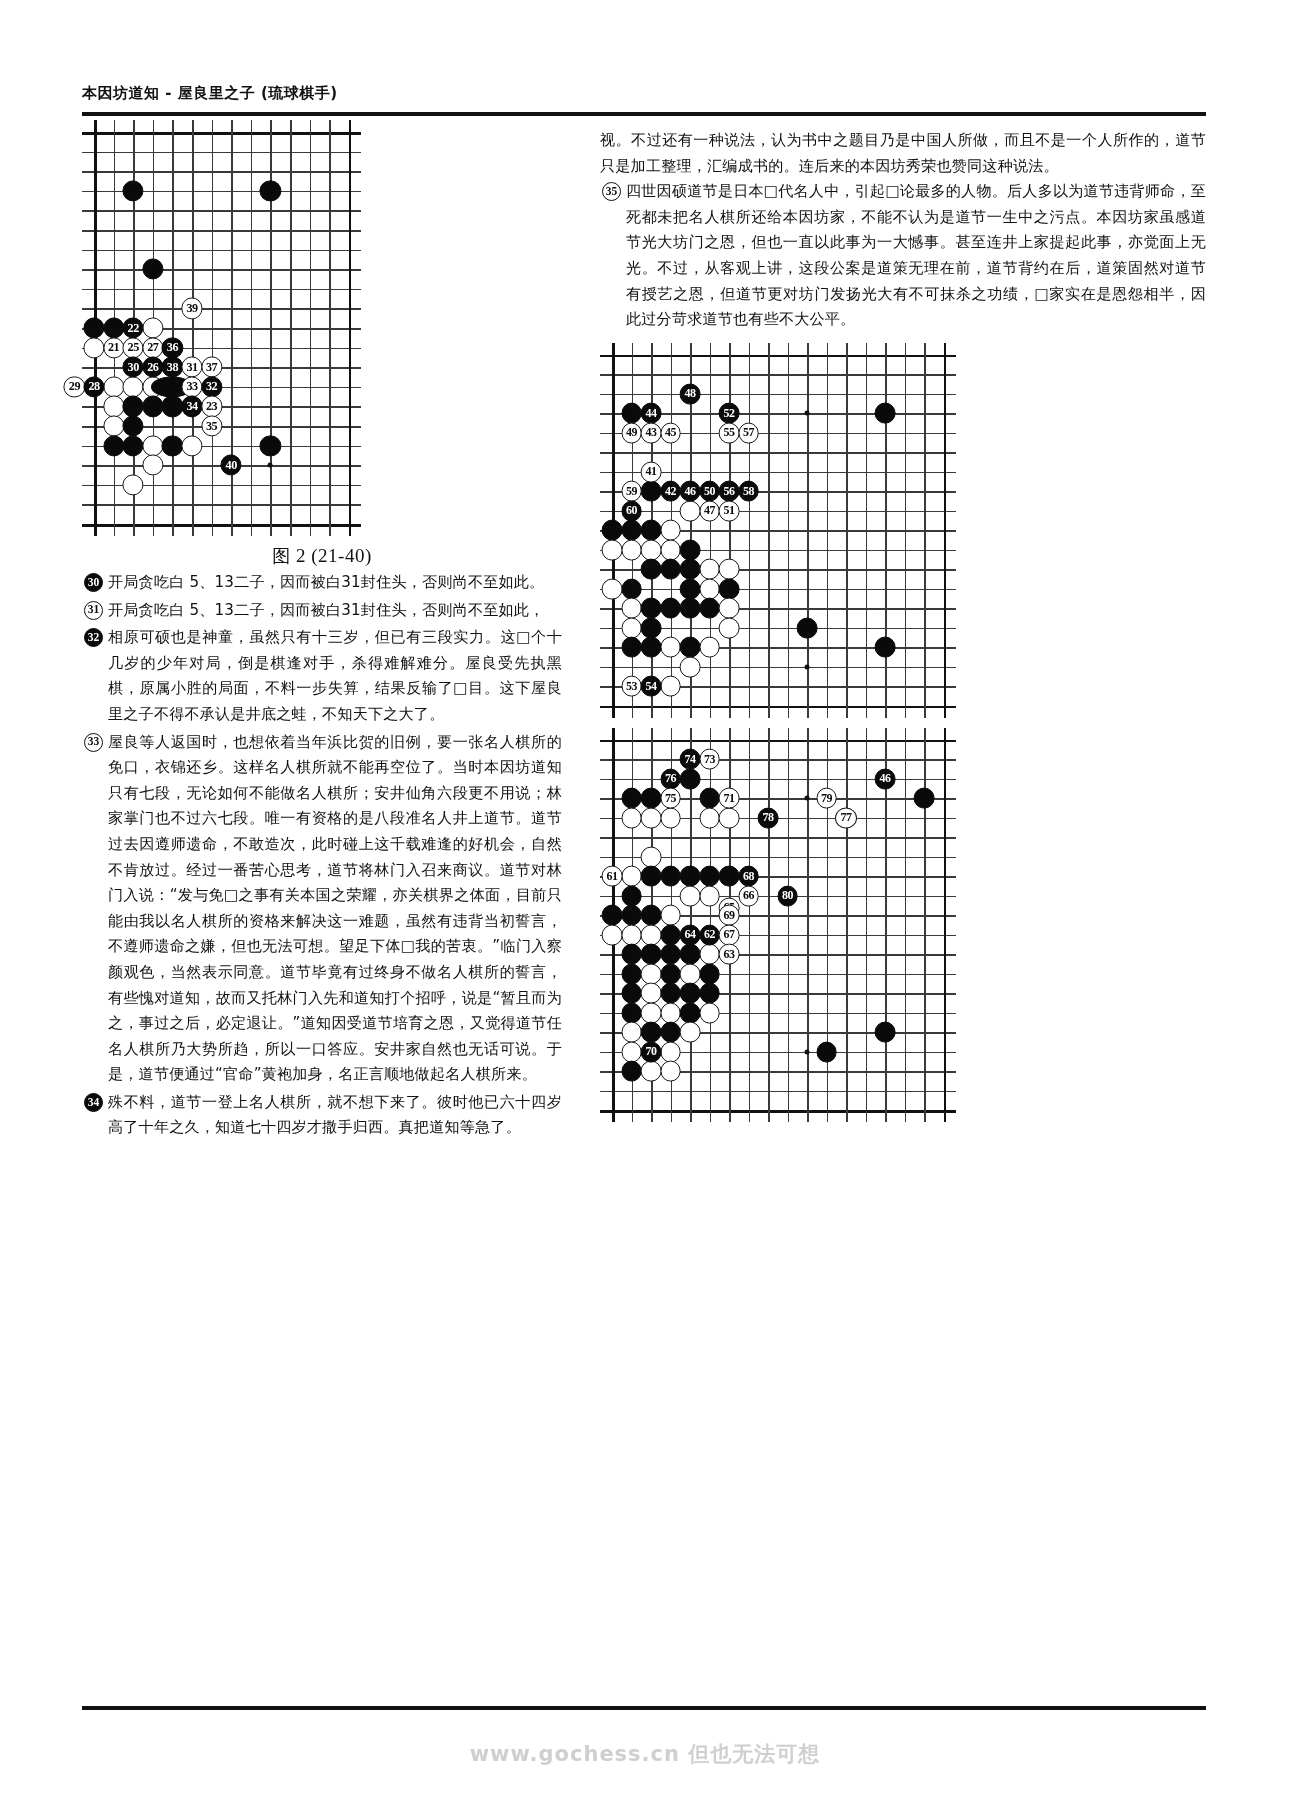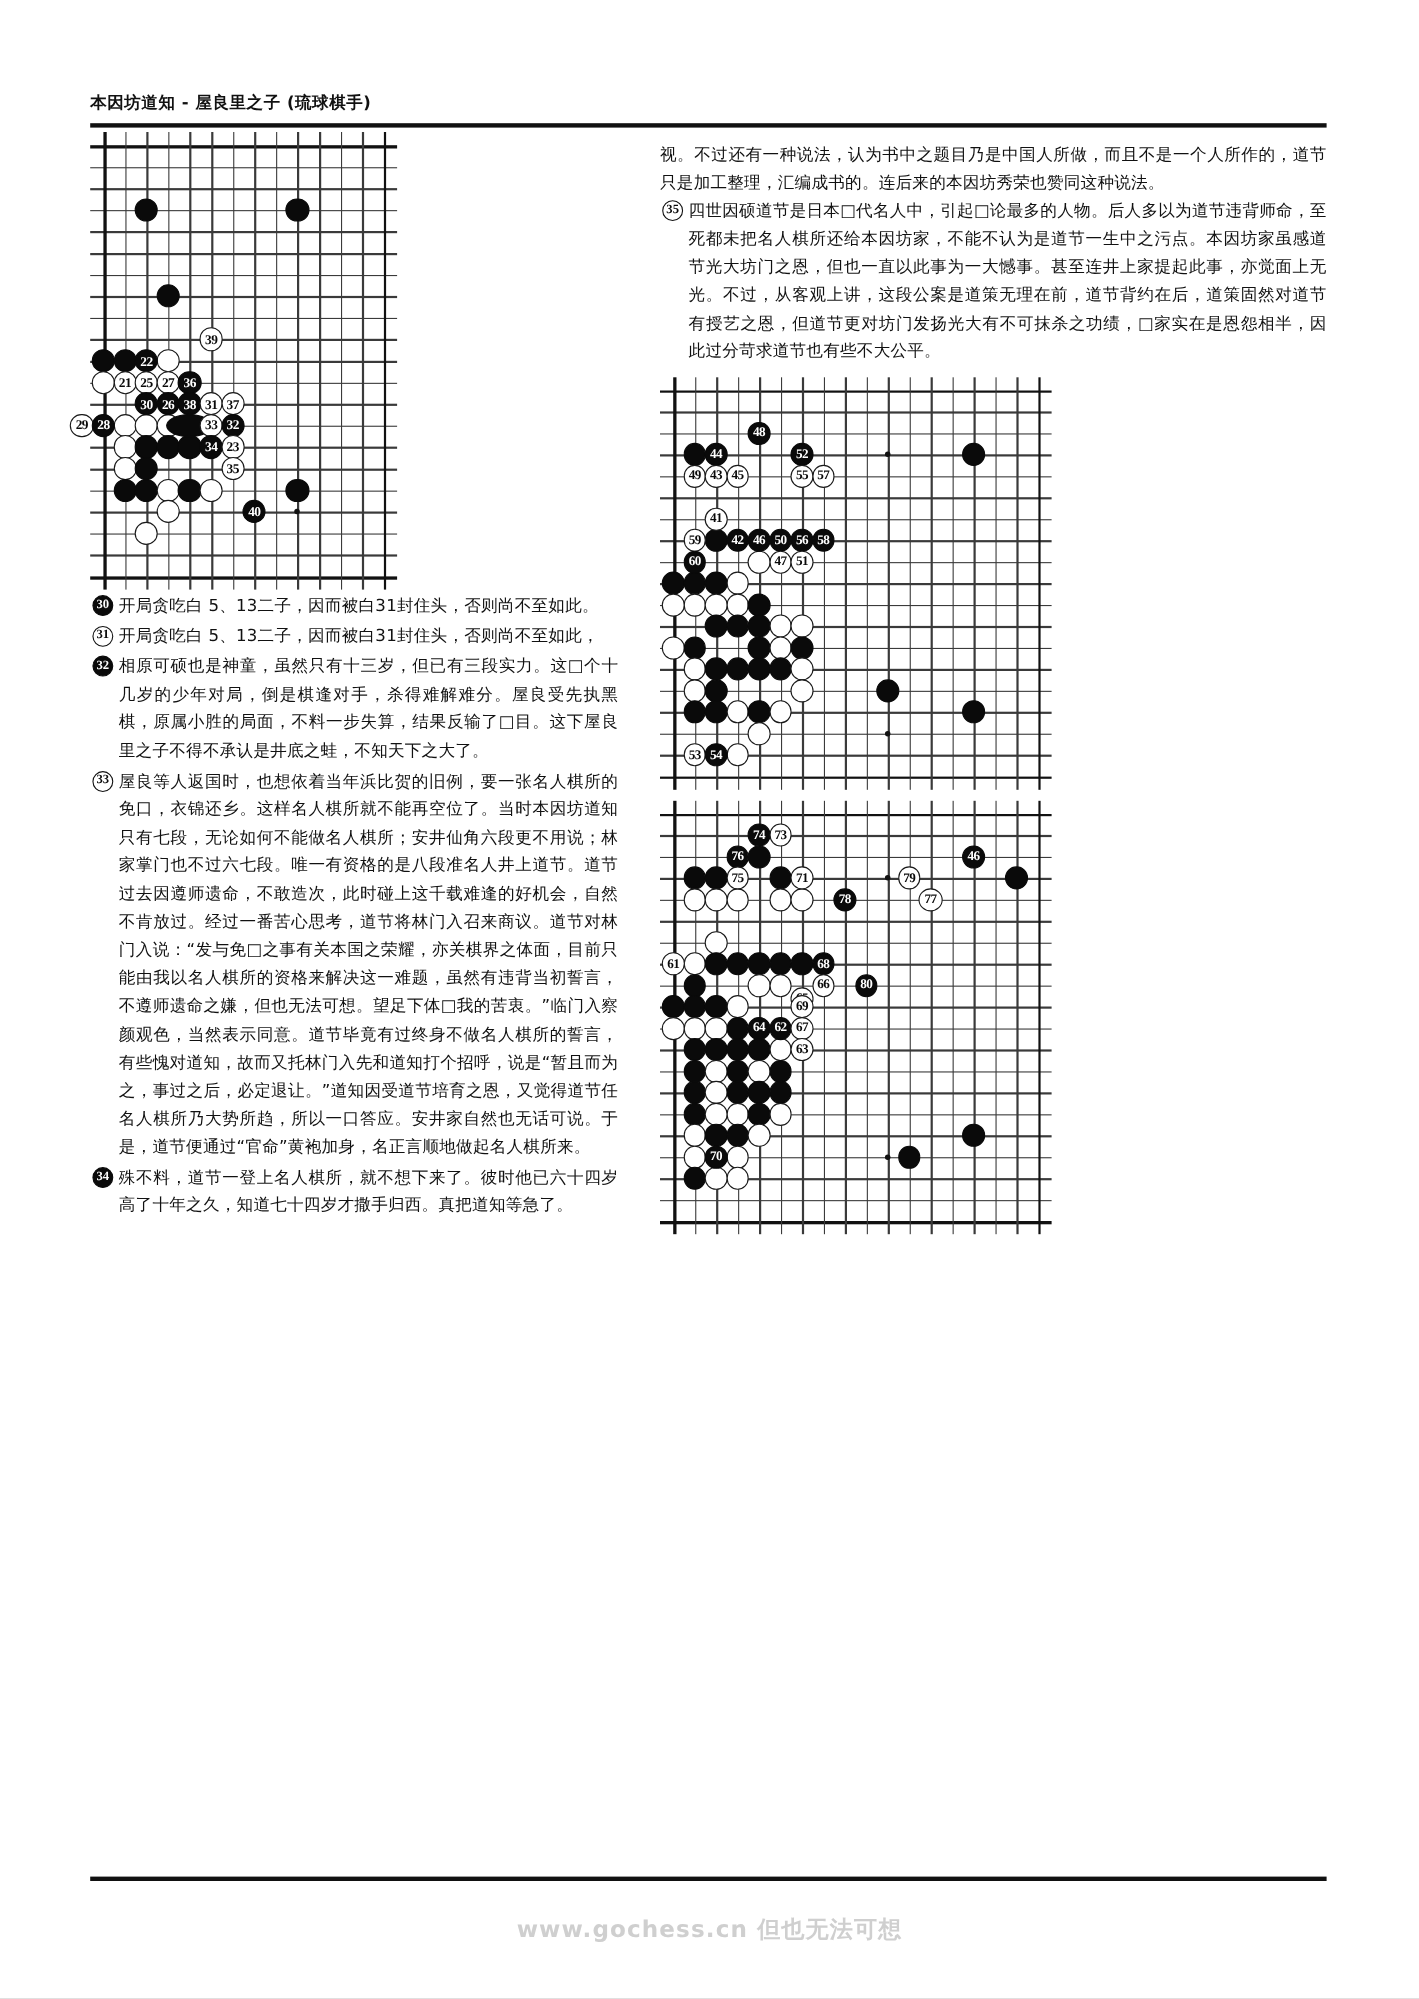--- a/index.html
+++ b/index.html
@@ -177,20 +177,24 @@
           <div class="stone b" style="width: 21.2px; height: 21.2px; left: 51.2px; top: 325.6px; font-size: 12.19px; z-index: 2;"></div>
           <div class="stone w" style="width: 21.2px; height: 21.2px; left: 70.8px; top: 325.6px; font-size: 12.19px; z-index: 2;"></div>
           <div class="stone b" style="width: 21.2px; height: 21.2px; left: 90.4px; top: 325.6px; font-size: 12.19px; z-index: 2;"></div>
           <div class="stone w" style="width: 21.2px; height: 21.2px; left: 110px; top: 325.6px; font-size: 12.19px; z-index: 2;"></div>
           <div class="stone b" style="width: 21.2px; height: 21.2px; left: 188.4px; top: 325.6px; font-size: 12.19px; z-index: 2;"></div>
           <div class="stone w" style="width: 21.2px; height: 21.2px; left: 70.8px; top: 345.2px; font-size: 12.19px; z-index: 2;"></div>
           <div class="stone w" style="width: 21.2px; height: 21.2px; left: 51.2px; top: 364.8px; font-size: 12.19px; z-index: 2;"></div>
           <div class="stone b num" style="width: 21.2px; height: 21.2px; left: 149.2px; top: 345.2px; font-size: 12.19px; z-index: 3;">40</div>
         </div>
       </div>
+    <div class="caption">
+      <span class="cjk">图</span>
+      <span>2 (21-40)</span>
+    </div>
 
     <div id="left-notes-host">
         <div class="para">
           <div class="marker">
             <div class="mk b">30</div>
           </div>
           <div class="ptxt">开局贪吃白 5、13二子，因而被白31封住头，否则尚不至如此。</div>
         </div>
         <div class="para">
           <div class="marker">

